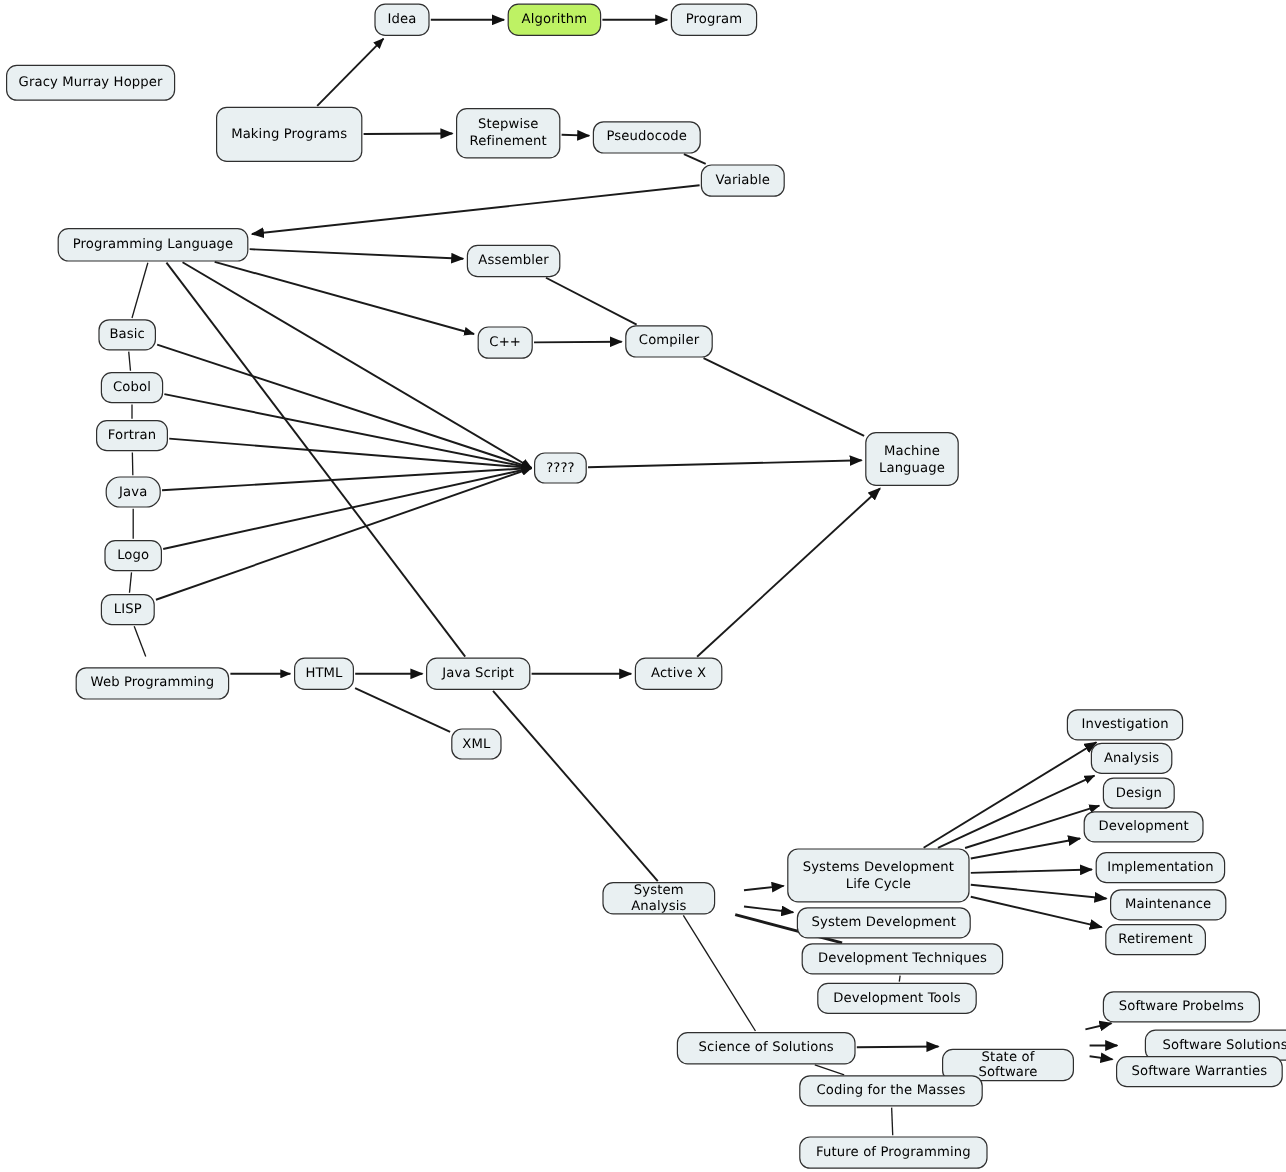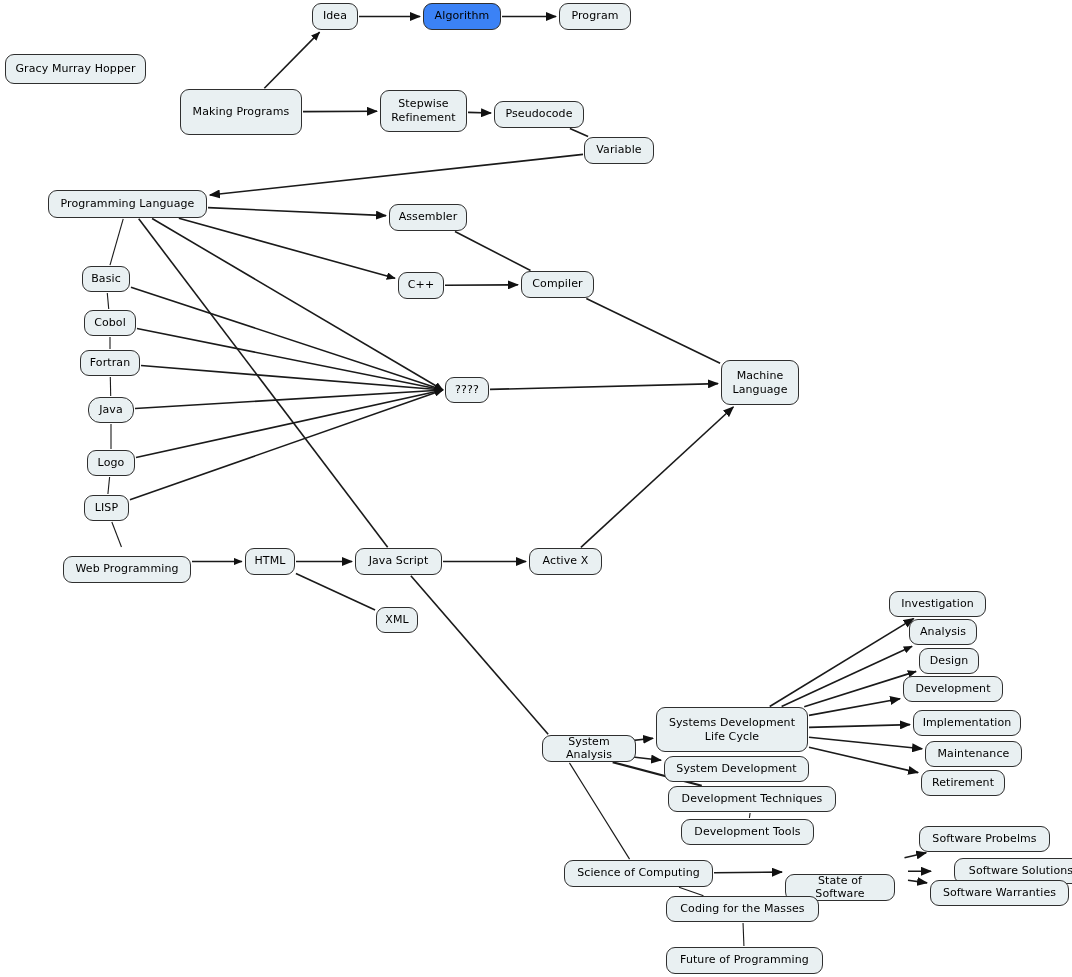--- a/index.html
+++ b/index.html
@@ -107,21 +107,21 @@
         <line x1="908.00" y1="871.30" x2="931.00" y2="871.23" stroke="#1a1a1a" stroke-width="1.6" stroke-linecap="butt" marker-end="url(#ah)"></line>
         <line x1="907.99" y1="880.18" x2="927.03" y2="882.85" stroke="#1a1a1a" stroke-width="1.6" stroke-linecap="butt" marker-end="url(#ah)"></line>
         <line x1="679.00" y1="887.32" x2="703.47" y2="895.68" stroke="#1a1a1a" stroke-width="1.1" stroke-linecap="butt"></line>
         <line x1="743.04" y1="923.00" x2="743.94" y2="946.00" stroke="#1a1a1a" stroke-width="1.1" stroke-linecap="butt"></line>
         <line x1="569.45" y1="762.85" x2="629.55" y2="859.15" stroke="#1a1a1a" stroke-width="1.1" stroke-linecap="butt"></line>
       </g>
   </svg>
   <div id="nodes">
       <div class="node" style="left: 5px; top: 54px; width: 141px; height: 30px; background: rgb(233, 240, 242); border-color: rgb(47, 47, 47);">Gracy Murray Hopper</div>
       <div class="node" style="left: 312px; top: 3px; width: 46px; height: 27px; background: rgb(233, 240, 242); border-color: rgb(47, 47, 47);">Idea</div>
-      <div class="node" style="left: 423px; top: 3px; width: 78px; height: 27px; background: #3b82f6; border-color: rgb(47, 47, 47);">Algorithm</div>
+      <div class="node" style="left: 423px; top: 3px; width: 78px; height: 27px; background: #bef264; border-color: rgb(47, 47, 47);">Algorithm</div>
       <div class="node" style="left: 559px; top: 3px; width: 72px; height: 27px; background: rgb(233, 240, 242); border-color: rgb(47, 47, 47);">Program</div>
       <div class="node" style="left: 180px; top: 89px; width: 122px; height: 46px; background: rgb(233, 240, 242); border-color: rgb(47, 47, 47);">Making Programs</div>
       <div class="node two-line" style="left: 380px; top: 90px; width: 87px; height: 42px; background: rgb(233, 240, 242); border-color: rgb(47, 47, 47);">Stepwise
 Refinement</div>
       <div class="node" style="left: 494px; top: 101px; width: 90px; height: 27px; background: rgb(233, 240, 242); border-color: rgb(47, 47, 47);">Pseudocode</div>
       <div class="node" style="left: 584px; top: 137px; width: 70px; height: 27px; background: rgb(233, 240, 242); border-color: rgb(47, 47, 47);">Variable</div>
       <div class="node" style="left: 48px; top: 190px; width: 159px; height: 28px; background: rgb(233, 240, 242); border-color: rgb(47, 47, 47);">Programming Language</div>
       <div class="node" style="left: 389px; top: 204px; width: 78px; height: 27px; background: rgb(233, 240, 242); border-color: rgb(47, 47, 47);">Assembler</div>
       <div class="node" style="left: 398px; top: 272px; width: 46px; height: 27px; background: rgb(233, 240, 242); border-color: rgb(47, 47, 47);">C++</div>
       <div class="node" style="left: 521px; top: 271px; width: 73px; height: 27px; background: rgb(233, 240, 242); border-color: rgb(47, 47, 47);">Compiler</div>
@@ -132,34 +132,34 @@
       <div class="node" style="left: 87px; top: 450px; width: 48px; height: 26px; background: rgb(233, 240, 242); border-color: rgb(47, 47, 47);">Logo</div>
       <div class="node" style="left: 84px; top: 495px; width: 45px; height: 26px; background: rgb(233, 240, 242); border-color: rgb(47, 47, 47);">LISP</div>
       <div class="node" style="left: 445px; top: 377px; width: 44px; height: 26px; background: rgb(233, 240, 242); border-color: rgb(47, 47, 47);">????</div>
       <div class="node two-line" style="left: 721px; top: 360px; width: 78px; height: 45px; background: rgb(233, 240, 242); border-color: rgb(47, 47, 47);">Machine
 Language</div>
       <div class="node" style="left: 63px; top: 556px; width: 128px; height: 27px; background: rgb(233, 240, 242); border-color: rgb(47, 47, 47);">Web Programming</div>
       <div class="node" style="left: 245px; top: 548px; width: 50px; height: 27px; background: rgb(233, 240, 242); border-color: rgb(47, 47, 47);">HTML</div>
       <div class="node" style="left: 355px; top: 548px; width: 87px; height: 27px; background: rgb(233, 240, 242); border-color: rgb(47, 47, 47);">Java Script</div>
       <div class="node" style="left: 529px; top: 548px; width: 73px; height: 27px; background: rgb(233, 240, 242); border-color: rgb(47, 47, 47);">Active X</div>
       <div class="node" style="left: 376px; top: 607px; width: 42px; height: 26px; background: rgb(233, 240, 242); border-color: rgb(47, 47, 47);">XML</div>
-      <div class="node" style="left: 502px; top: 735px; width: 94px; height: 27px; background: rgb(233, 240, 242); border-color: rgb(47, 47, 47); margin-left: 40px;">System Analysis</div>
+      <div class="node" style="left: 502px; top: 735px; width: 94px; height: 27px; background: rgb(233, 240, 242); border-color: rgb(47, 47, 47);">System Analysis</div>
       <div class="node two-line" style="left: 656px; top: 707px; width: 152px; height: 45px; background: rgb(233, 240, 242); border-color: rgb(47, 47, 47);">Systems Development
 Life Cycle</div>
       <div class="node" style="left: 664px; top: 756px; width: 145px; height: 26px; background: rgb(233, 240, 242); border-color: rgb(47, 47, 47);">System Development</div>
       <div class="node" style="left: 668px; top: 786px; width: 168px; height: 26px; background: rgb(233, 240, 242); border-color: rgb(47, 47, 47);">Development Techniques</div>
       <div class="node" style="left: 681px; top: 819px; width: 133px; height: 26px; background: rgb(233, 240, 242); border-color: rgb(47, 47, 47);">Development Tools</div>
       <div class="node" style="left: 889px; top: 591px; width: 97px; height: 26px; background: rgb(233, 240, 242); border-color: rgb(47, 47, 47);">Investigation</div>
       <div class="node" style="left: 909px; top: 619px; width: 68px; height: 26px; background: rgb(233, 240, 242); border-color: rgb(47, 47, 47);">Analysis</div>
       <div class="node" style="left: 919px; top: 648px; width: 60px; height: 26px; background: rgb(233, 240, 242); border-color: rgb(47, 47, 47);">Design</div>
       <div class="node" style="left: 903px; top: 676px; width: 100px; height: 26px; background: rgb(233, 240, 242); border-color: rgb(47, 47, 47);">Development</div>
       <div class="node" style="left: 913px; top: 710px; width: 108px; height: 26px; background: rgb(233, 240, 242); border-color: rgb(47, 47, 47);">Implementation</div>
       <div class="node" style="left: 925px; top: 741px; width: 97px; height: 26px; background: rgb(233, 240, 242); border-color: rgb(47, 47, 47);">Maintenance</div>
       <div class="node" style="left: 921px; top: 770px; width: 84px; height: 26px; background: rgb(233, 240, 242); border-color: rgb(47, 47, 47);">Retirement</div>
-      <div class="node" style="left: 564px; top: 860px; width: 149px; height: 27px; background: rgb(233, 240, 242); border-color: rgb(47, 47, 47);">Science of Computing</div>
+      <div class="node" style="left: 564px; top: 860px; width: 149px; height: 27px; background: rgb(233, 240, 242); border-color: rgb(47, 47, 47);">Science of Solutions</div>
       <div class="node" style="left: 785px; top: 858px; width: 110px; height: 27px; background: rgb(233, 240, 242); border-color: rgb(47, 47, 47); margin-top: 16px;">State of Software</div>
       <div class="node" style="left: 919px; top: 826px; width: 131px; height: 26px; background: rgb(233, 240, 242); border-color: rgb(47, 47, 47);">Software Probelms</div>
       <div class="node" style="left: 934px; top: 858px; width: 134px; height: 26px; background: rgb(233, 240, 242); border-color: rgb(47, 47, 47); margin-left: 20px;">Software Solutions</div>
       <div class="node" style="left: 930px; top: 880px; width: 139px; height: 26px; background: rgb(233, 240, 242); border-color: rgb(47, 47, 47);">Software Warranties</div>
       <div class="node" style="left: 666px; top: 896px; width: 153px; height: 26px; background: rgb(233, 240, 242); border-color: rgb(47, 47, 47);">Coding for the Masses</div>
       <div class="node" style="left: 666px; top: 947px; width: 157px; height: 27px; background: rgb(233, 240, 242); border-color: rgb(47, 47, 47);">Future of Programming</div>
     </div>
 </div>
 
 </body></html>

